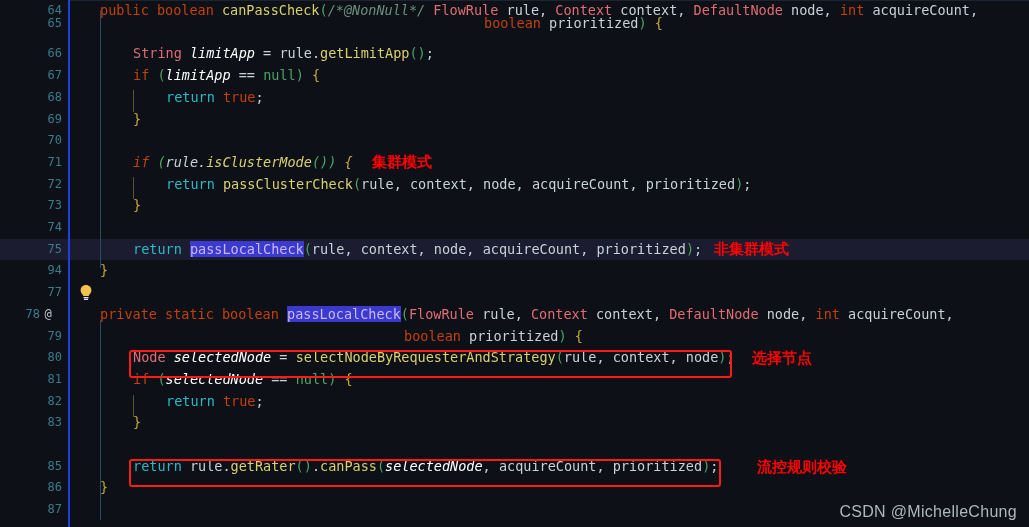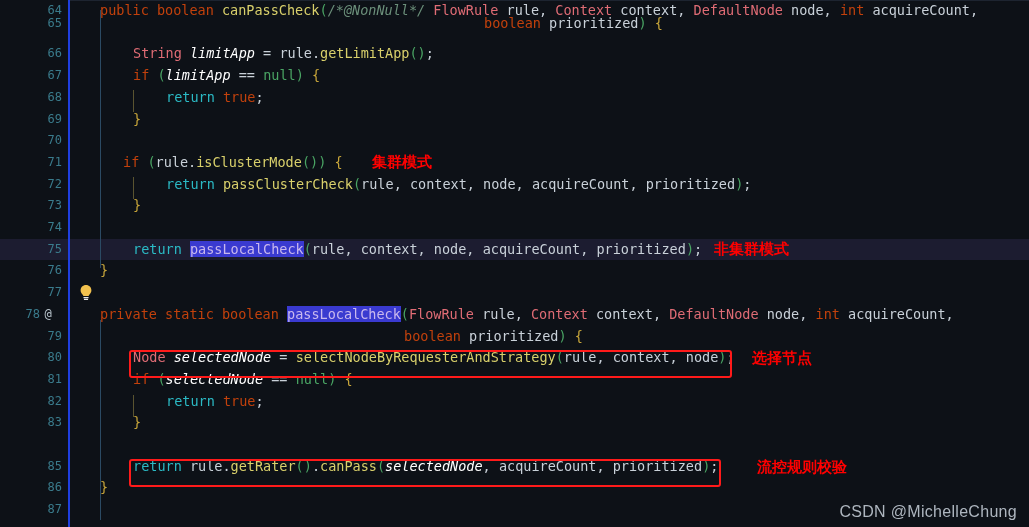--- a/index.html
+++ b/index.html
@@ -187,21 +187,21 @@
     <div class="code" style="left:133px;"><span class="brace">}</span></div>
   </div>
 
   <div class="row" style="top:130.2px; position:absolute; left:0; right:0;">
     <div class="gutter">70</div>
     <div class="code" style="left:133px;"></div>
   </div>
 
   <div class="row" style="top:151.9px; position:absolute; left:0; right:0;">
     <div class="gutter">71</div>
-    <div class="code" style="left:123px;"><span class="kw">if</span> <span class="paren">(</span><span class="var">rule</span><span class="op">.</span><span class="fn">isClusterMode</span><span class="paren">())</span> <span class="brace">{</span></div>
+    <div class="code" style="left:133px;font-style:italic;"><span class="kw">if</span> <span class="paren">(</span><span class="var">rule</span><span class="op">.</span><span class="fn">isClusterMode</span><span class="paren">())</span> <span class="brace">{</span></div>
   </div>
 
   <div class="row" style="top:173.6px; position:absolute; left:0; right:0;">
     <div class="gutter">72</div>
     <div class="code" style="left:166px;"><span class="ret">return</span> <span class="fn">passClusterCheck</span><span class="paren">(</span><span class="var">rule</span><span class="op">,</span> <span class="var">context</span><span class="op">,</span> <span class="var">node</span><span class="op">,</span> <span class="var">acquireCount</span><span class="op">,</span> <span class="var">prioritized</span><span class="paren">)</span><span class="op">;</span></div>
   </div>
 
   <div class="row" style="top:195.3px; position:absolute; left:0; right:0;">
     <div class="gutter">73</div>
     <div class="code" style="left:133px;"><span class="brace">}</span></div>
@@ -218,21 +218,21 @@
       <svg width="16" height="18" viewBox="0 0 16 18">
         <path d="M8 1 C4.8 1 2.6 3.3 2.6 6.2 c0 2.1 1.1 3.3 1.9 4.3 .5 .6 .8 1 .8 1.6 h5.4 c0-.6 .3-1 .8-1.6 .8-1 1.9-2.2 1.9-4.3 C13.4 3.3 11.2 1 8 1 z" fill="#f2c14e"></path>
         <rect x="5.4" y="12.9" width="5.2" height="1.3" rx="0.5" fill="#e8e8e8"></rect>
         <rect x="5.9" y="14.8" width="4.2" height="1.3" rx="0.5" fill="#e8e8e8"></rect>
       </svg>
     </div>
     <div class="code" style="left:133px;"><span class="ret">return</span> <span class="sel">passLocalCheck</span><span class="paren">(</span><span class="var">rule</span><span class="op">,</span> <span class="var">context</span><span class="op">,</span> <span class="var">node</span><span class="op">,</span> <span class="var">acquireCount</span><span class="op">,</span> <span class="var">prioritized</span><span class="paren">)</span><span class="op">;</span></div>
   </div>
 
   <div class="row" style="top:260.4px; position:absolute; left:0; right:0;">
-    <div class="gutter">76</div>
+    <div class="gutter">94</div>
     <div class="code" style="left:100px;"><span class="brace">}</span></div>
   </div>
 
   <div class="row" style="top:282.1px; position:absolute; left:0; right:0;">
     <div class="gutter">77</div>
     <div class="code" style="left:100px;"></div>
   </div>
 
   <div class="row" style="top:303.8px; position:absolute; left:0; right:0;">
     <div class="gutter" style="width:46px;">78</div>

